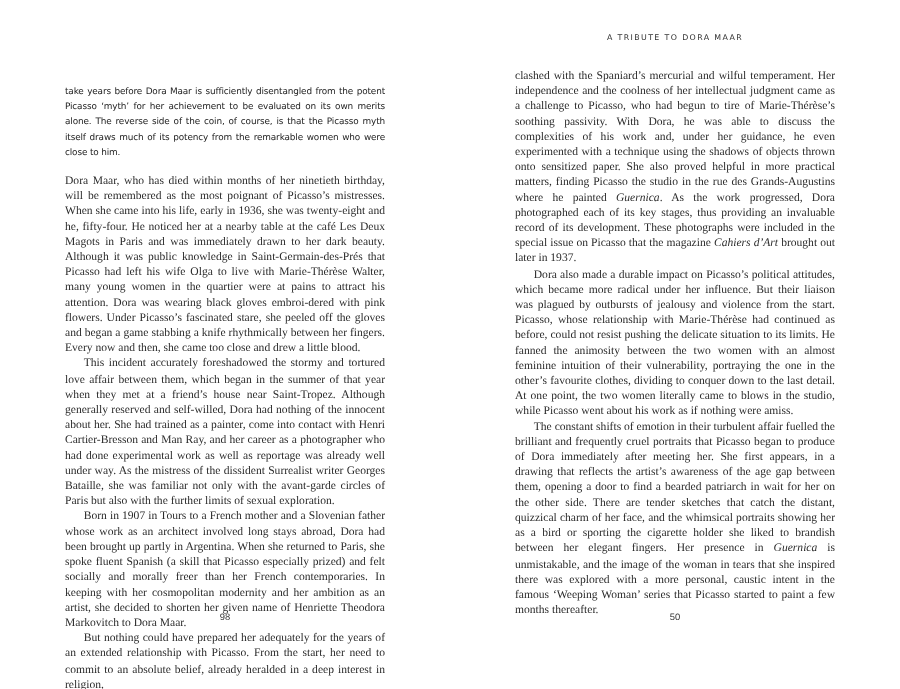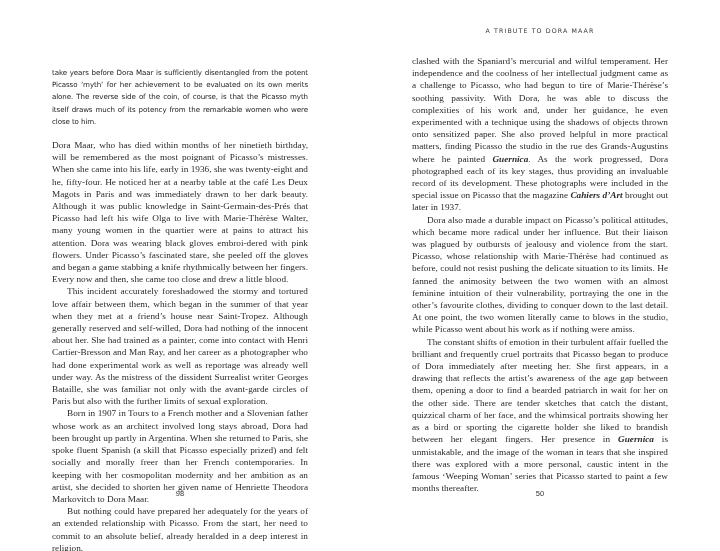--- a/index.html
+++ b/index.html
@@ -21,21 +21,21 @@
   .sans-intro {
     font-family: "DejaVu Sans", sans-serif; font-size: 7.1px; line-height: 12.2px;
     color: #222; text-align: justify; margin: 0 0 11px 0; letter-spacing: -0.1px;
   }
   p.para { margin: 0; text-indent: 0; }
   p.para.indent { text-indent: 15px; }
   .folio {
     position: absolute; top: 489px; left: 52px; width: 256px; text-align: center;
     font-family: Liberation Sans, sans-serif; font-size: 7.5px; color: #333;
   }
-  em { font-style: italic; font-weight: bold; }
+  em { font-style: italic; }
 </style>
 </head>
 <body>
 
 <div class="page left">
   <div class="text-block">
     <p class="sans-intro">take years before Dora Maar is sufficiently disentangled from the potent Picasso ‘myth’ for her achievement to be evaluated on its own merits alone. The reverse side of the coin, of course, is that the Picasso myth itself draws much of its potency from the remarkable women who were close to him.</p>
     <p class="para">Dora Maar, who has died within months of her ninetieth birthday, will be remembered as the most poignant of Picasso’s mistresses. When she came into his life, early in 1936, she was twenty-eight and he, fifty-four. He noticed her at a nearby table at the café Les Deux Magots in Paris and was immediately drawn to her dark beauty. Although it was public knowledge in Saint-Germain-des-Prés that Picasso had left his wife Olga to live with Marie-Thérèse Walter, many young women in the quartier were at pains to attract his attention. Dora was wearing black gloves embroi-dered with pink flowers. Under Picasso’s fascinated stare, she peeled off the gloves and began a game stabbing a knife rhythmically between her fingers. Every now and then, she came too close and drew a little blood.</p>
     <p class="para indent">This incident accurately foreshadowed the stormy and tortured love affair between them, which began in the summer of that year when they met at a friend’s house near Saint-Tropez. Although generally reserved and self-willed, Dora had nothing of the innocent about her. She had trained as a painter, come into contact with Henri Cartier-Bresson and Man Ray, and her career as a photographer who had done experimental work as well as reportage was already well under way. As the mistress of the dissident Surrealist writer Georges Bataille, she was familiar not only with the avant-garde circles of Paris but also with the further limits of sexual exploration.</p>
     <p class="para indent">Born in 1907 in Tours to a French mother and a Slovenian father whose work as an architect involved long stays abroad, Dora had been brought up partly in Argentina. When she returned to Paris, she spoke fluent Spanish (a skill that Picasso especially prized) and felt socially and morally freer than her French contemporaries. In keeping with her cosmopolitan modernity and her ambition as an artist, she decided to shorten her given name of Henriette Theodora Markovitch to Dora Maar.</p>

